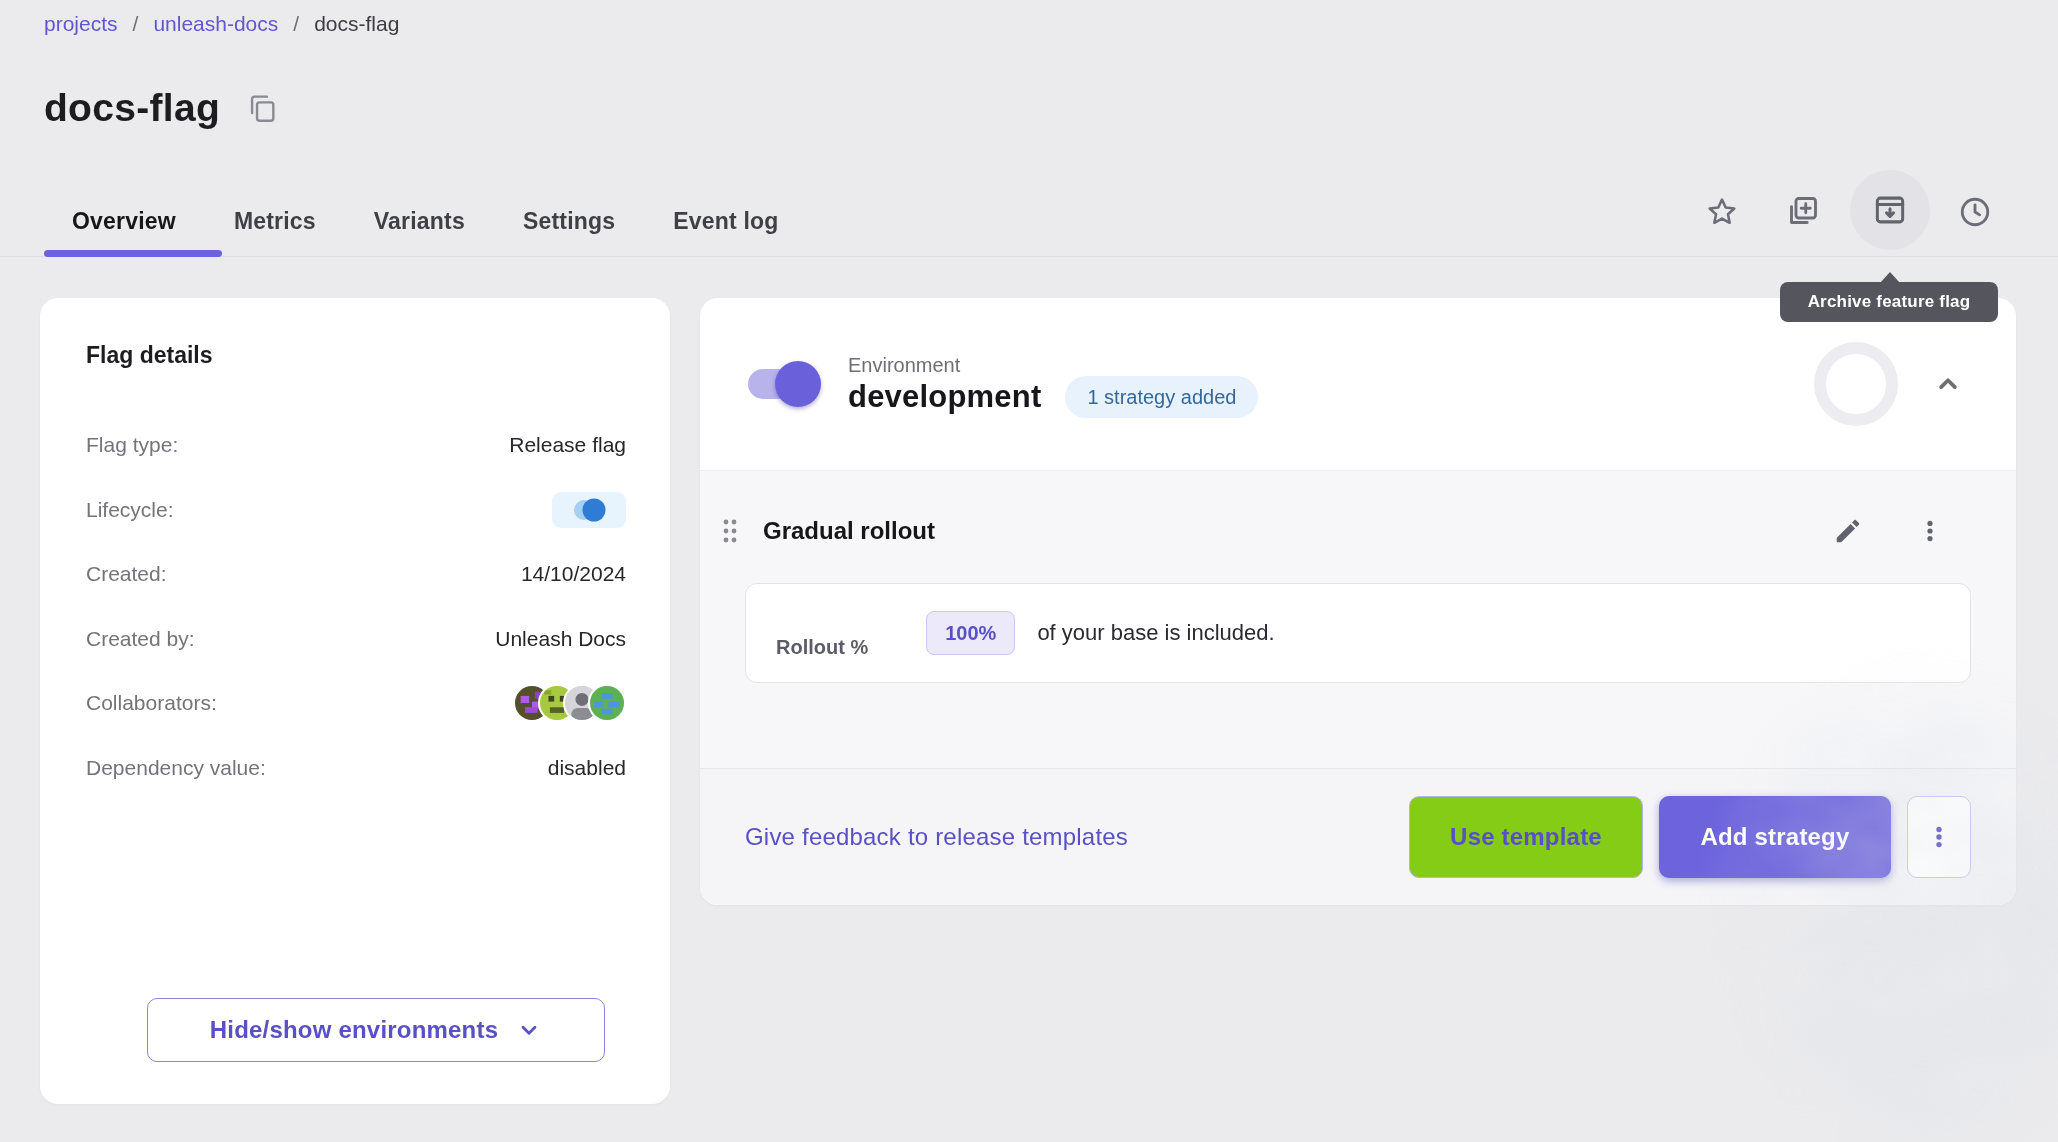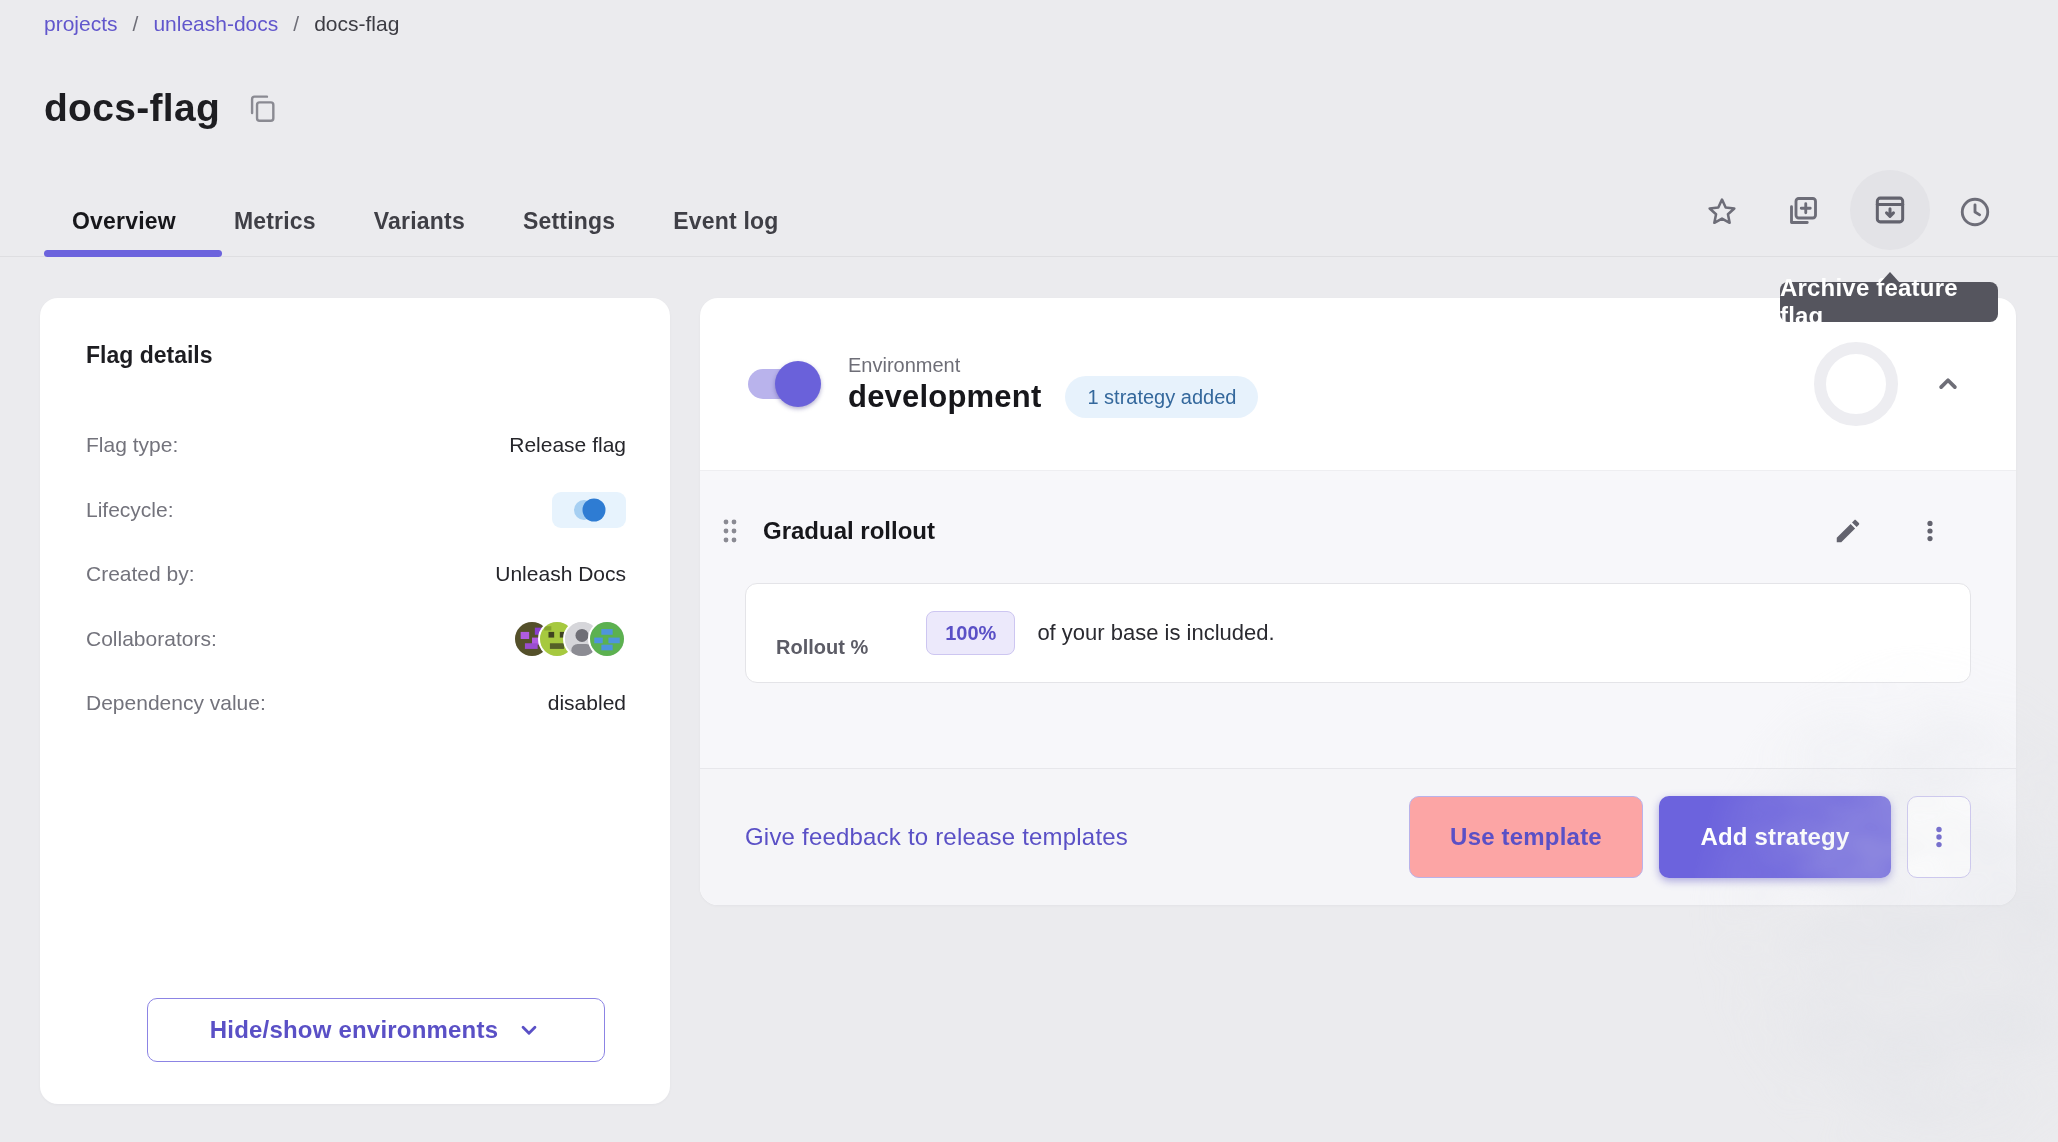--- a/index.html
+++ b/index.html
@@ -31,21 +31,21 @@
   .tab:first-child { padding-left:28px; }
   .tabs-border { left:0; right:0; top:256px; height:1px; background:#dedee1; }
   .tab-underline { left:44px; top:250px; width:178px; height:7px; border-radius:4px; background:#6c63dd; }
 
   
   .tool-btn { position:absolute; width:56px; height:56px; top:184px; border-radius:50%; }
   .tool-btn.big { width:80px; height:80px; top:170px; background:#e3e3e7; }
 
   
   .tooltip { left:1780px; top:282px; width:218px; height:40px; background:#55555e; border-radius:8px;
-    color:#fff; font-size:24px; font-weight:600; display:flex; align-items:center; justify-content:center; z-index:30; letter-spacing:.2px;}
+    color:#fff; font-size:17px; font-weight:600; display:flex; align-items:center; justify-content:center; z-index:30; letter-spacing:.2px;}
   .tooltip::before { content:""; position:absolute; top:-10px; left:100px; border-left:10px solid transparent;
     border-right:10px solid transparent; border-bottom:11px solid #55555e; }
 
   
   .card { background:#fff; border-radius:18px; box-shadow:0 1px 3px rgba(20,20,40,.04); }
   .left-card { left:40px; top:298px; width:630px; height:806px; padding:44px 44px 0 46px; }
   .right-card { left:700px; top:298px; width:1316px; height:607px; display:flex; flex-direction:column; }
 
   
   .card-title { font-size:23px; font-weight:700; color:#1d1d21; }
@@ -92,21 +92,21 @@
   .rollout-chip { margin-left:58px; height:44px; padding:0 18px; background:#ece9fb; border:1px solid #cdc6f1;
     border-radius:8px; color:#5a50c6; font-size:20px; font-weight:700; display:flex; align-items:center; }
   .rollout-suffix { margin-left:22px; font-size:22px; color:#2a2a30; }
 
   
   .card-footer { height:137px; background:#f5f5f8; border-top:1px solid #e7e7eb; border-radius:0 0 18px 18px;
     display:flex; align-items:center; padding:0 45px; }
   .feedback-link { font-size:24px; font-weight:400; color:#5a50c6; cursor:pointer; letter-spacing:.2px;}
   .footer-actions { margin-left:auto; display:flex; align-items:center; gap:16px; }
   .btn { font-family:inherit; font-size:24px; font-weight:700; border-radius:10px; cursor:pointer; letter-spacing:.2px;}
-  .btn-outline { width:234px; height:82px; background:#fca5a5; border:1px solid #b9b2ea; color:#5a50c6; }
+  .btn-outline { width:234px; height:82px; background:#84cc16; border:1px solid #b9b2ea; color:#5a50c6; }
   .btn-primary { width:232px; height:82px; background:#6c63dd; border:none; color:#fff; box-shadow:0 3px 8px rgba(80,70,190,.45); }
   .btn-kebab { width:64px; height:82px; background:#fff; border:1px solid #c9c3ef; display:flex; align-items:center; justify-content:center; }
 
   
   .watermark { right:0; bottom:0; width:470px; height:590px; opacity:.55; pointer-events:none;
     -webkit-mask-image:radial-gradient(ellipse 65% 60% at 72% 62%, #000 35%, transparent 78%);
     mask-image:radial-gradient(ellipse 65% 60% at 72% 62%, #000 35%, transparent 78%); }
 </style>
 </head>
 <body>
@@ -179,20 +179,24 @@
     <div class="d-row">
       <span class="d-label">Lifecycle:</span>
       <span class="lifecycle-badge">
         <svg width="44" height="28" viewBox="0 0 44 28">
           <circle cx="17" cy="14" r="10" fill="#a6cff2"></circle>
           <circle cx="27" cy="14" r="11.5" fill="#2e7cd3"></circle>
         </svg>
       </span>
     </div>
 
+    <div class="d-row">
+      <span class="d-label">Created:</span>
+      <span class="d-value">14/10/2024</span>
+    </div>
 
     <div class="d-row">
       <span class="d-label">Created by:</span>
       <span class="d-value">Unleash Docs</span>
     </div>
 
     <div class="d-row">
       <span class="d-label">Collaborators:</span>
       <span class="avatars">
         <span class="avatar">

